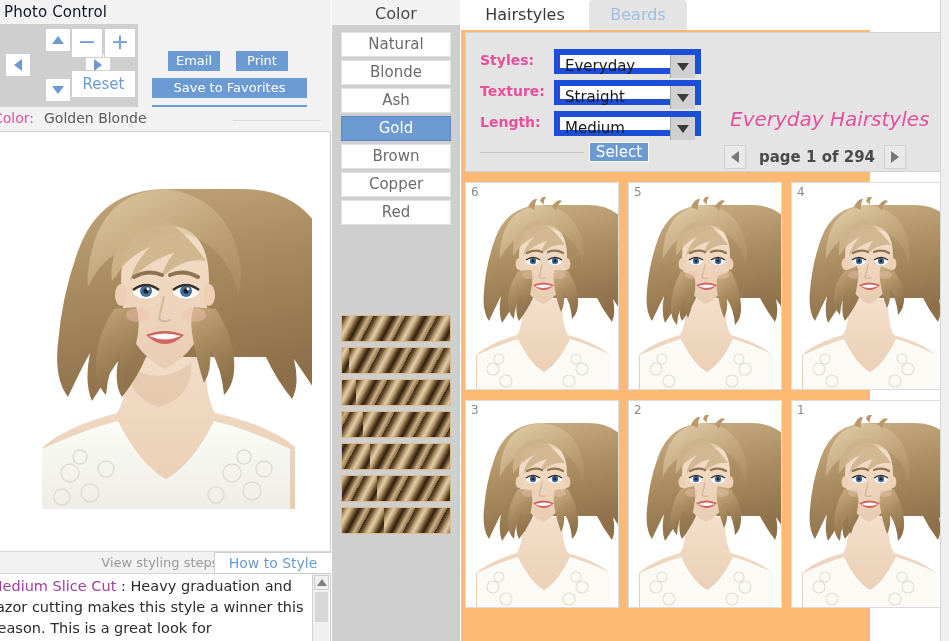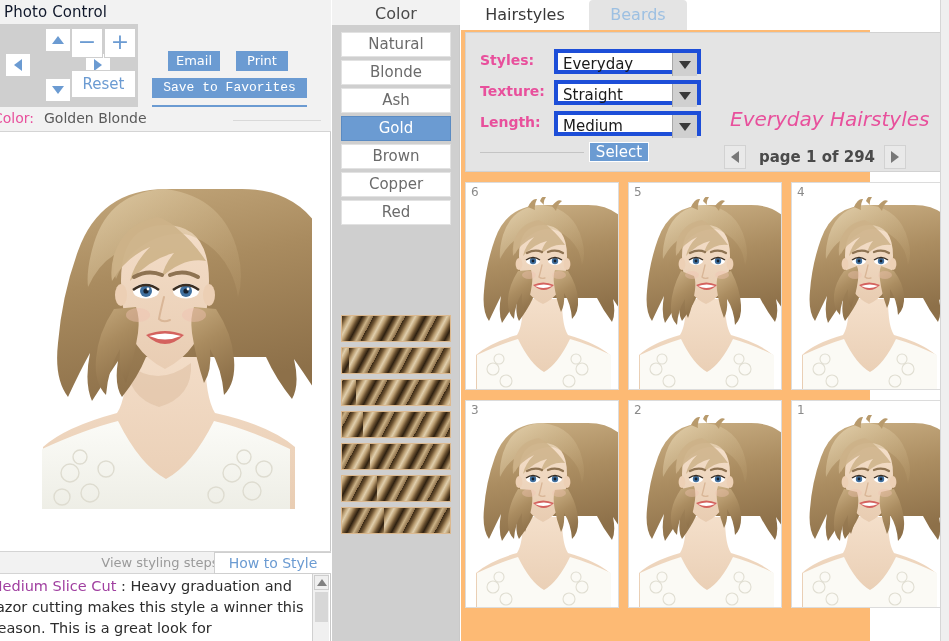--- a/index.html
+++ b/index.html
@@ -64,21 +64,21 @@
     text-align: center; cursor: pointer;
   }
 
   .blue-btn {
     position: absolute; background: #6b9bd2; color: #ffffff;
     font-size: 13px; text-align: center; cursor: pointer;
     border: none; line-height: 18px; padding-top: 1px;
   }
   #btn-email    { left: 168px; top: 27px; width: 52px; height: 20px; }
   #btn-print    { left: 236px; top: 27px; width: 52px; height: 20px; }
-  #btn-favorite { left: 152px; top: 54px; width: 155px; height: 20px; font-family: Liberation Mono, monospace; }
+  #btn-favorite { left: 152px; top: 54px; width: 155px; height: 20px; }
   #btn-beforeaf { left: 152px; top: 81px; width: 155px; height: 20px; }
 
   #color-row {
     position: absolute; left: 0; top: 107px; width: 331px; height: 25px;
     background: #f2f2f2;
     border-bottom: 1px solid #d4d4d4;
   }
   #color-label {
     position: absolute; left: -7px; top: 3px;
     color: #e8509c; font-size: 14px;
@@ -206,21 +206,21 @@
   .filter-row { position: absolute; left: 14px; height: 26px; }
   #row-styles  { top: 16px; }
   #row-texture { top: 47px; }
   #row-length  { top: 78px; }
   .filter-label {
     position: absolute; left: 0; top: 3px; width: 74px;
     color: #e8509c; font-size: 14px; font-weight: bold;
   }
   .select-box {
     position: absolute; left: 74px; top: 0; width: 147px; height: 25px;
-    background: #ffffff; border: 4px solid #1d4ed8; cursor: pointer;
+    background: #ffffff; border: 6px solid #1d4ed8; cursor: pointer;
   }
   .select-value {
     position: absolute; left: 5px; top: 2px;
     font-size: 15px; color: #1a1a1a;
   }
   .select-arrow {
     position: absolute; right: 0; top: 0; width: 25px; height: 23px;
     background: #d0d0d0; border-left: 1px solid #a8a8a8;
     display: flex; align-items: center; justify-content: center;
   }

